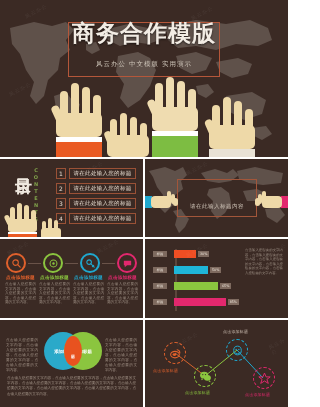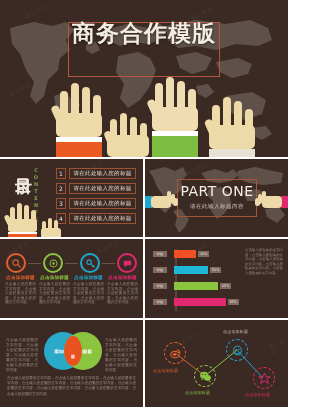--- a/index.html
+++ b/index.html
@@ -240,20 +240,21 @@
           <path d="M226,96 L252,92 L266,100 L262,114 L244,120 L230,112 Z"></path>
           <path d="M196,86 L208,84 L214,92 L206,98 L198,94 Z"></path>
           <path d="M252,128 L266,126 L272,134 L262,140 L254,136 Z"></path>
           <path d="M86,44 L96,42 L100,50 L92,54 L86,50 Z"></path>
         </g>
       </svg>
     </div>
 
     <div class="title-box"></div>
     <div class="cover-title">商务合作模版</div>
+    <div class="cover-sub-cn">风云办公      中文模版      实用演示</div>
 
     <svg class="hands" viewBox="0 0 288 80" preserveAspectRatio="none">
 
       <g>
         <rect x="60" y="14" width="8" height="30" rx="4" fill="#eed9a8"></rect>
         <rect x="71" y="6" width="8" height="38" rx="4" fill="#eed9a8"></rect>
         <rect x="82" y="10" width="8" height="34" rx="4" fill="#eed9a8"></rect>
         <rect x="93" y="18" width="8" height="26" rx="4" fill="#eed9a8"></rect>
         <rect x="54" y="28" width="8" height="20" rx="4" fill="#eed9a8" transform="rotate(-25 58 38)"></rect>
         <rect x="56" y="36" width="46" height="24" rx="5" fill="#eed9a8"></rect>
@@ -349,21 +350,20 @@
           <path d="M28,52 L36,50 L40,56 L44,60 L40,68 L34,74 L30,66 L32,58 Z"></path>
           <path d="M56,14 L70,10 L82,14 L88,10 L94,16 L86,22 L74,24 L62,22 Z"></path>
           <path d="M64,30 L76,28 L84,34 L86,44 L80,54 L72,60 L66,52 L68,42 L62,36 Z"></path>
           <path d="M92,12 L110,8 L128,12 L138,14 L136,24 L118,26 L104,24 L94,20 Z"></path>
           <path d="M98,32 L112,30 L120,34 L114,42 L102,42 Z"></path>
           <path d="M120,50 L134,48 L140,56 L132,64 L122,58 Z"></path>
         </g>
       </svg>
     </div>
     <div class="po-box"></div>
-    <div class="po-title">PART ONE</div>
     <div class="po-sub">请在此输入标题内容</div>
 
     <svg class="po-hand-l" viewBox="0 0 34 26">
       <rect x="0" y="7" width="7" height="12" fill="#1fa8cf"></rect>
       <rect x="6" y="7" width="20" height="12" rx="4" fill="#eed9a8"></rect>
       <rect x="22" y="2" width="4" height="12" rx="2" fill="#eed9a8"></rect>
       <rect x="26" y="5" width="4" height="10" rx="2" fill="#eed9a8"></rect>
       <rect x="28" y="9" width="5" height="8" rx="2.5" fill="#eed9a8"></rect>
     </svg>
     <svg class="po-hand-r" viewBox="0 0 34 26">

